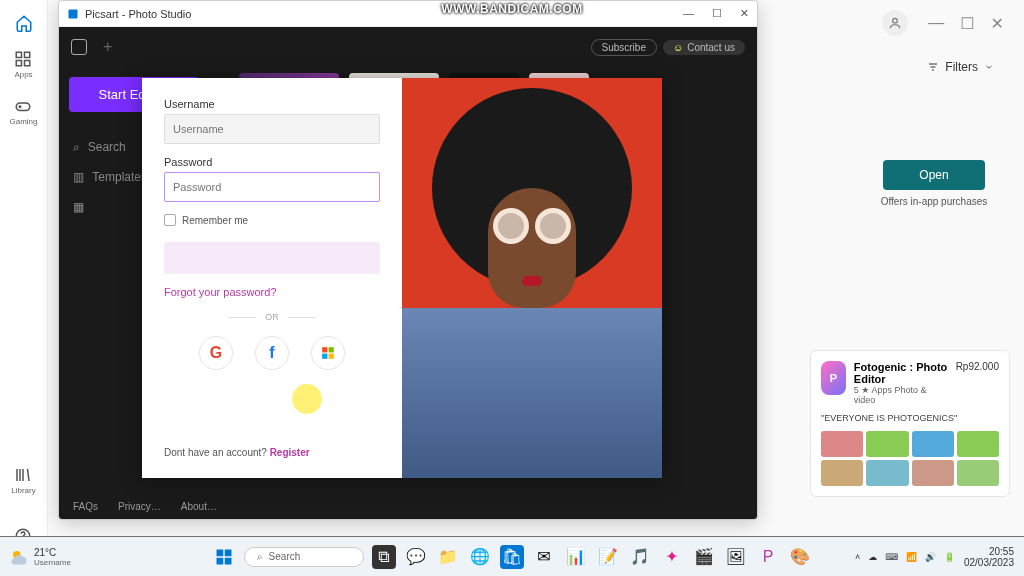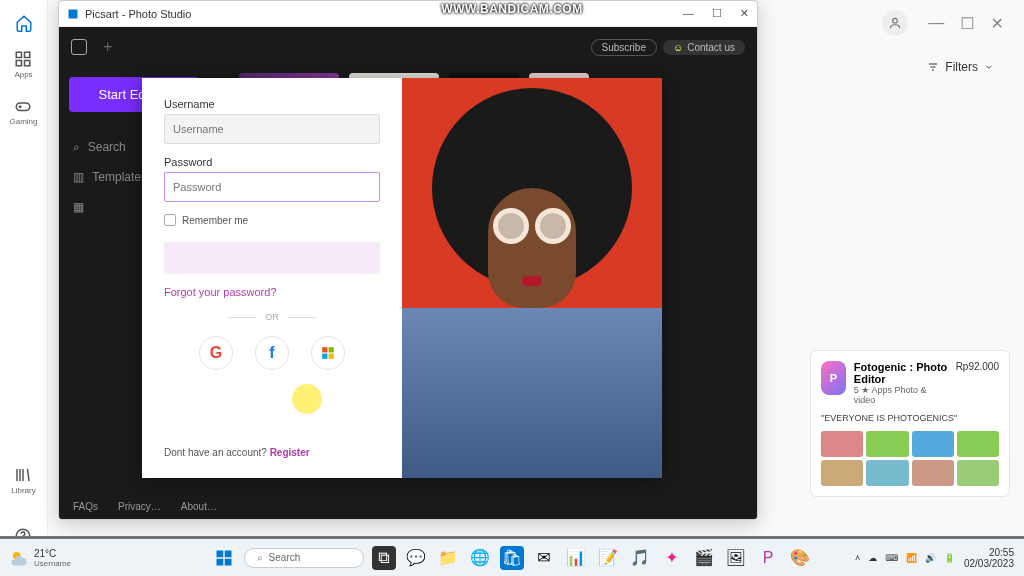--- a/index.html
+++ b/index.html
@@ -78,21 +78,21 @@
   .face { position:absolute; left:50%; top:110px; transform:translateX(-50%); width:88px; height:120px; background:#7a4a2e; border-radius:44px 44px 36px 36px; }
   .lips { position:absolute; left:50%; top:198px; transform:translateX(-50%); width:20px;height:10px;background:#b5172a;border-radius:10px; }
   .denim { position:absolute; left:0; right:0; top:230px; bottom:0; background:linear-gradient(#6a87b5,#3f5a85); }
 
   .cursor-hl { position:absolute; left:292px; top:384px; width:30px;height:30px;border-radius:50%;background:rgba(255,235,59,.7); z-index:20; }
 
   
   .watermark { position:absolute; left:50%; top:2px; transform:translateX(-50%); z-index:40; font-size:12px; font-weight:bold; color:#fff; text-shadow:0 0 3px #000,0 0 3px #000; letter-spacing:.5px; }
 
   
-  .taskbar { position:absolute; left:0; right:0; bottom:0; height:40px; background:#eef3f7; display:flex; align-items:center; padding:0 10px; z-index:50; border-top:3px solid #737373; }
+  .taskbar { position:absolute; left:0; right:0; bottom:0; height:40px; background:#eef3f7; display:flex; align-items:center; padding:0 10px; z-index:50; border-top:1px solid #737373; }
   .tb-left { display:flex; align-items:center; gap:6px; font-size:10px; color:#333; }
   .tb-weather { width:18px;height:18px; }
   .tb-center { position:absolute; left:50%; transform:translateX(-50%); display:flex; align-items:center; gap:8px; }
   .tb-search { display:flex; align-items:center; gap:6px; background:#fff; border:1px solid #ccc; border-radius:16px; padding:3px 12px; font-size:10px; color:#666; width:120px; }
   .tb-icon { width:24px;height:24px;border-radius:4px;display:flex;align-items:center;justify-content:center; }
   .tb-right { margin-left:auto; display:flex; align-items:center; gap:8px; font-size:9px; color:#333; }
   .clock { text-align:right; line-height:1.1; font-size:10px; }
 </style>
 </head>
 <body>
@@ -153,20 +153,24 @@
       </div>
     </div>
     <div class="filters">
       <svg width="12" height="12" viewBox="0 0 24 24" fill="none" stroke="#333" stroke-width="2">
           <path d="M4 6h16M7 12h10M10 18h4"></path>
         </svg>
       <span>Filters</span>
       <svg width="10" height="10" viewBox="0 0 24 24" fill="none" stroke="#333" stroke-width="2">
           <path d="M6 9l6 6 6-6"></path>
         </svg>
+    </div>
+    <div class="open-panel">
+      <button class="open-btn">Open</button>
+      <div class="iap">Offers in-app purchases</div>
     </div>
     <div class="card">
       <div class="card-head">
         <div class="card-logo">P</div>
         <div>
           <div class="card-title">Fotogenic : Photo Editor</div>
           <div class="card-sub">5 ★   Apps   Photo &amp; video</div>
         </div>
         <div class="card-price">Rp92.000</div>
       </div>

